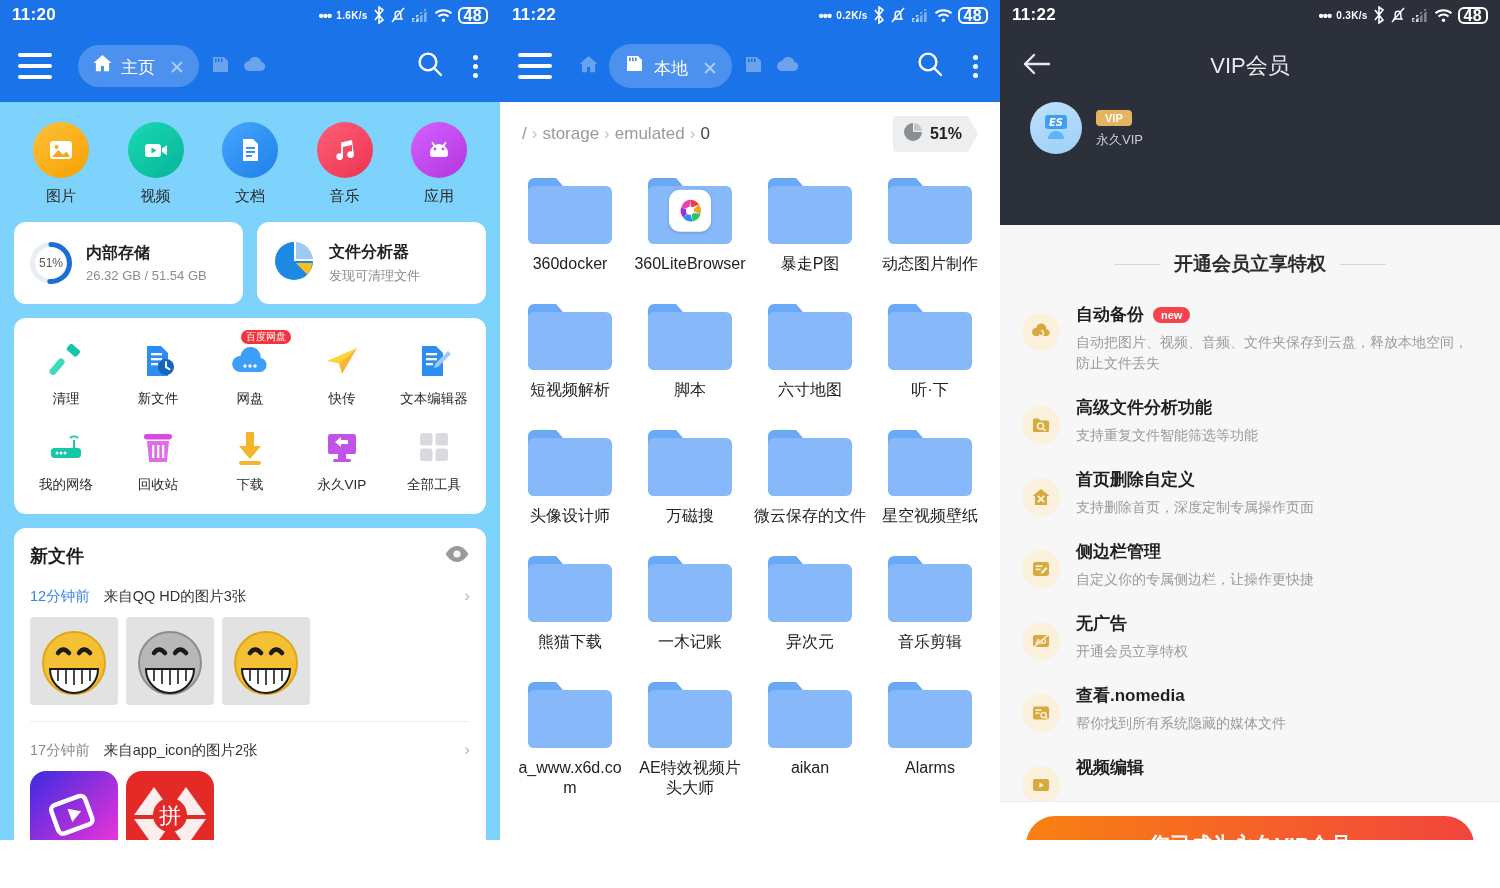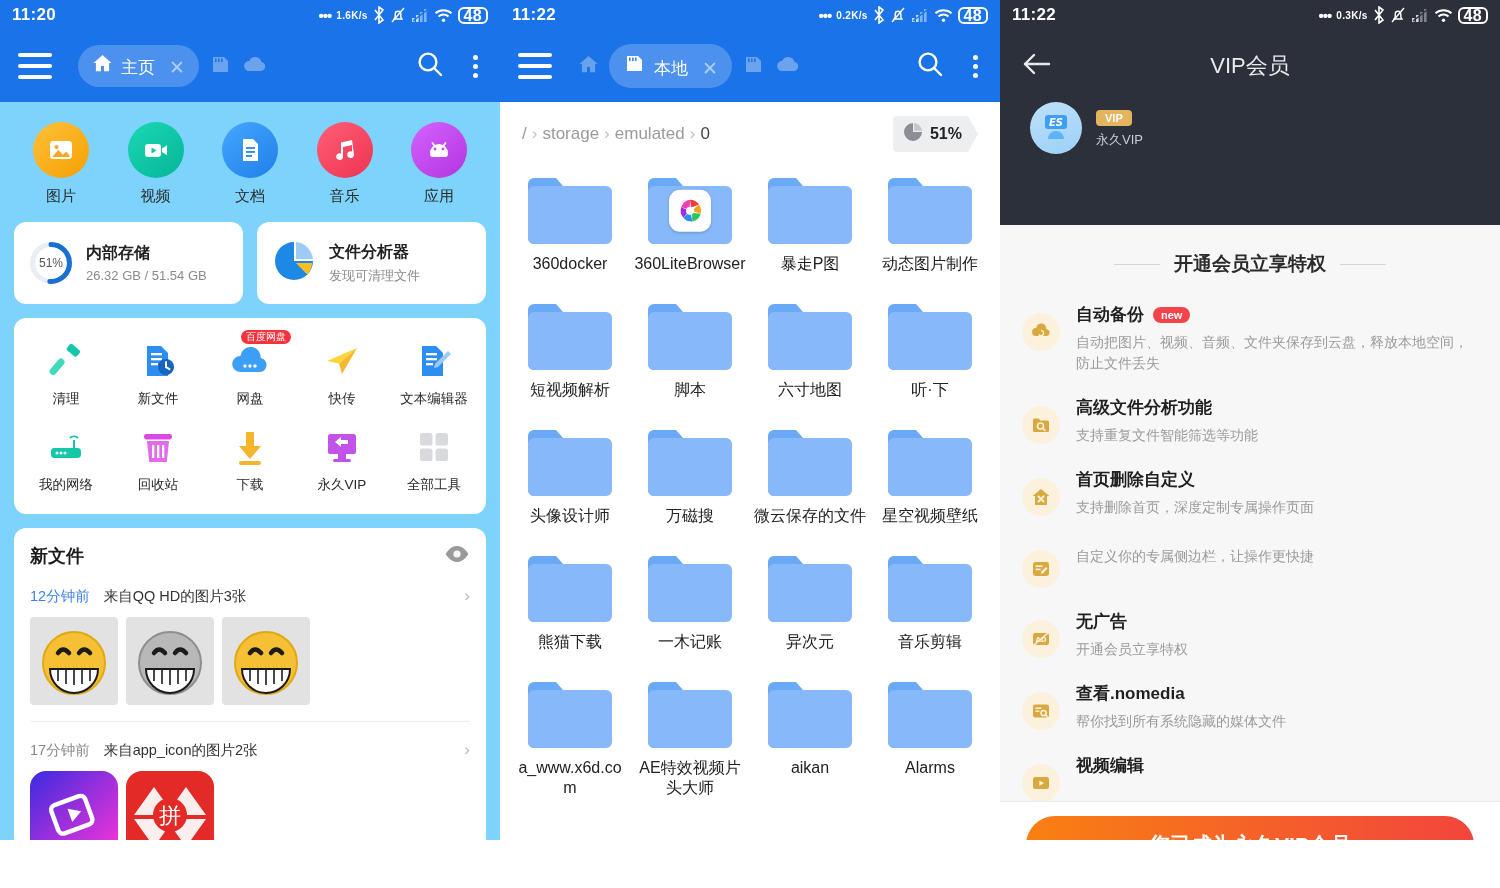--- a/index.html
+++ b/index.html
@@ -949,20 +949,23 @@
         <div class="feat">
           <div class="feat-ico">
             <svg width="20" height="20" viewBox="0 0 20 20">
               <rect x="2" y="3" width="16" height="14" rx="2.4" fill="#d8a93f"></rect>
               <rect x="4.6" y="6.4" width="7" height="1.6" fill="#fbf1dd"></rect>
               <rect x="4.6" y="9.6" width="5" height="1.6" fill="#fbf1dd"></rect>
               <path d="M15 8l1.6 1.6-4.6 4.6-2.2.6.6-2.2z" fill="#fbf1dd"></path>
             </svg>
           </div>
           <div>
+            <div class="feat-h">
+              <span>侧边栏管理</span>
+            </div>
             <div class="feat-d">自定义你的专属侧边栏，让操作更快捷</div>
           </div>
         </div>
         <div class="feat">
           <div class="feat-ico">
             <svg width="20" height="20" viewBox="0 0 20 20">
               <rect x="2" y="4" width="16" height="12" rx="2.2" fill="#d8a93f"></rect>
               <text x="10" y="13" font-size="7" fill="#fbf1dd" text-anchor="middle" font-family="DejaVu Sans" font-weight="bold">AD</text>
               <line x1="3" y1="16" x2="17" y2="4" stroke="#fbf1dd" stroke-width="1.6"></line>
             </svg>

